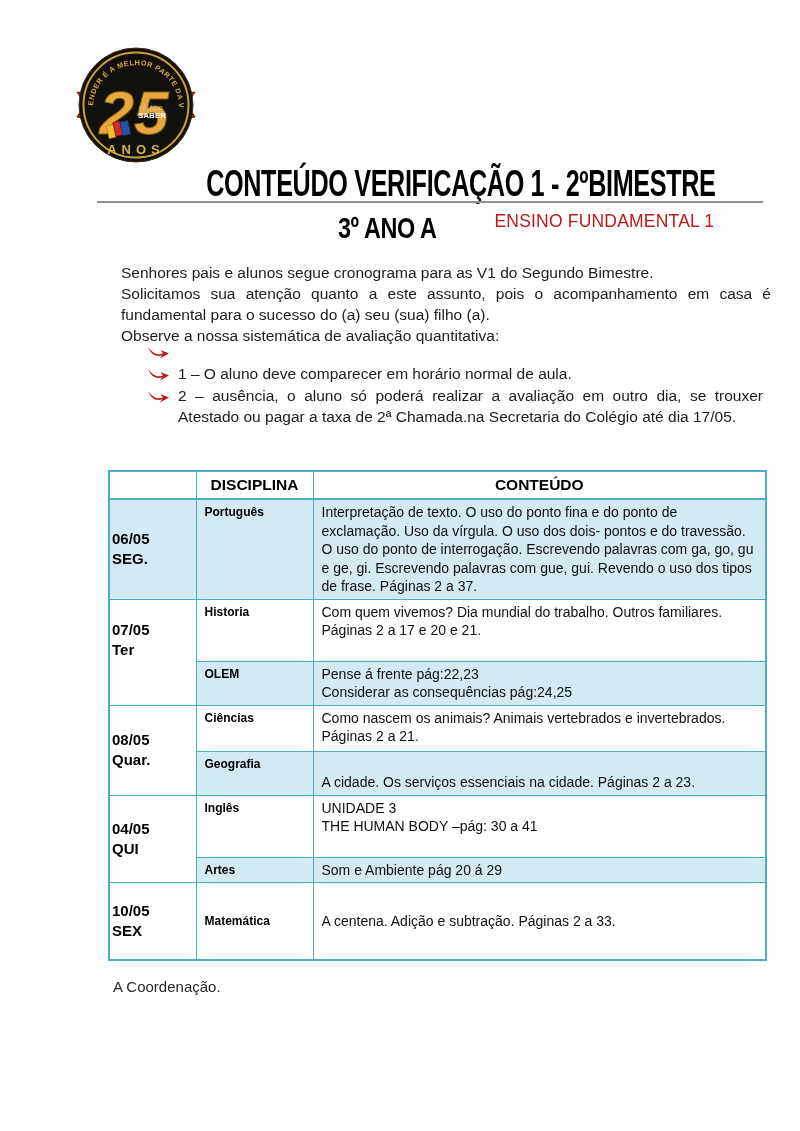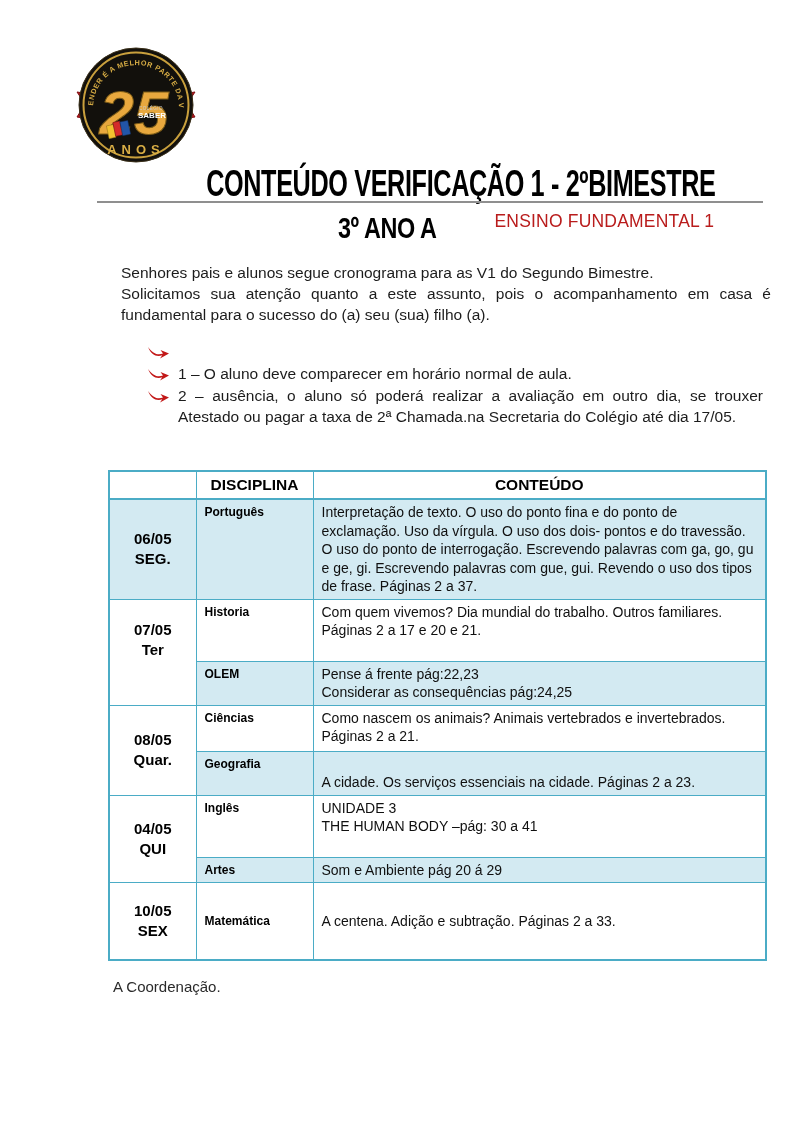--- a/index.html
+++ b/index.html
@@ -37,21 +37,21 @@
   .bullet .btxt { font-size:15.5px; line-height:21px; color:#1c1c1c; text-align:justify; }
   .formula-prefix { font-weight:bold; color:#000; }
   .formula-highlight { font-weight:bold; }
 
   
   table.sched { position:absolute; left:108px; top:470px; width:657px;
     border-collapse:collapse; table-layout:fixed; border:2px solid #4BACC6; }
   table.sched th, table.sched td { border:1px solid #4BACC6; }
   table.sched thead th { height:28px; background:#fff; font-weight:bold; font-size:15.5px;
     color:#000; text-align:center; vertical-align:middle; border-bottom-width:2px; }
-  td.date { text-align:center; vertical-align:middle; font-weight:bold; font-size:15px;
+  td.date { text-align:left; vertical-align:middle; font-weight:bold; font-size:15px;
     line-height:20px; white-space:pre-line; color:#000; padding:2px; }
   td.date.vtop { vertical-align:top; padding-top:20px; }
   td.disc { vertical-align:top; padding:5px 8px; font-weight:bold; font-size:12px; color:#000; }
   td.cont { vertical-align:top; padding:3px 8px; font-size:14px; line-height:18.5px;
     color:#101010; white-space:pre-line; }
   tr.vmid td.disc, tr.vmid td.cont { vertical-align:middle; }
   tr.blue td { background:#d3eaf2; }
 
   
   .signature { position:absolute; left:113px; top:978px; font-size:15px; color:#2a2a2a; }
@@ -102,20 +102,21 @@
   <div class="divider"></div>
 
   <div class="subtitle">
     <span class="class-label">3º ANO A</span>
     <span class="level-label">ENSINO FUNDAMENTAL 1</span>
   </div>
 
   <div class="intro">
     <p>Senhores pais e alunos segue cronograma para as V1 do Segundo Bimestre.</p>
     <p class="just">Solicitamos sua atenção quanto a este assunto, pois o acompanhamento em casa é fundamental para o sucesso do (a) seu (sua) filho (a).</p>
+    <p>Observe a nossa sistemática de avaliação quantitativa:</p>
   </div>
 
   <div class="bullets">
     <div class="bullet">
       <span class="arr">
         <svg width="24" height="14" viewBox="0 0 24 14">
             <path d="M1,2 C6,9 11,10.5 16,8.5 L13.5,5 L22,8.5 L13,13.5 L15.2,10.3 C9.5,12.5 4,9.5 1,2 Z" fill="#c21717"></path>
           </svg>
       </span>
     </div>

